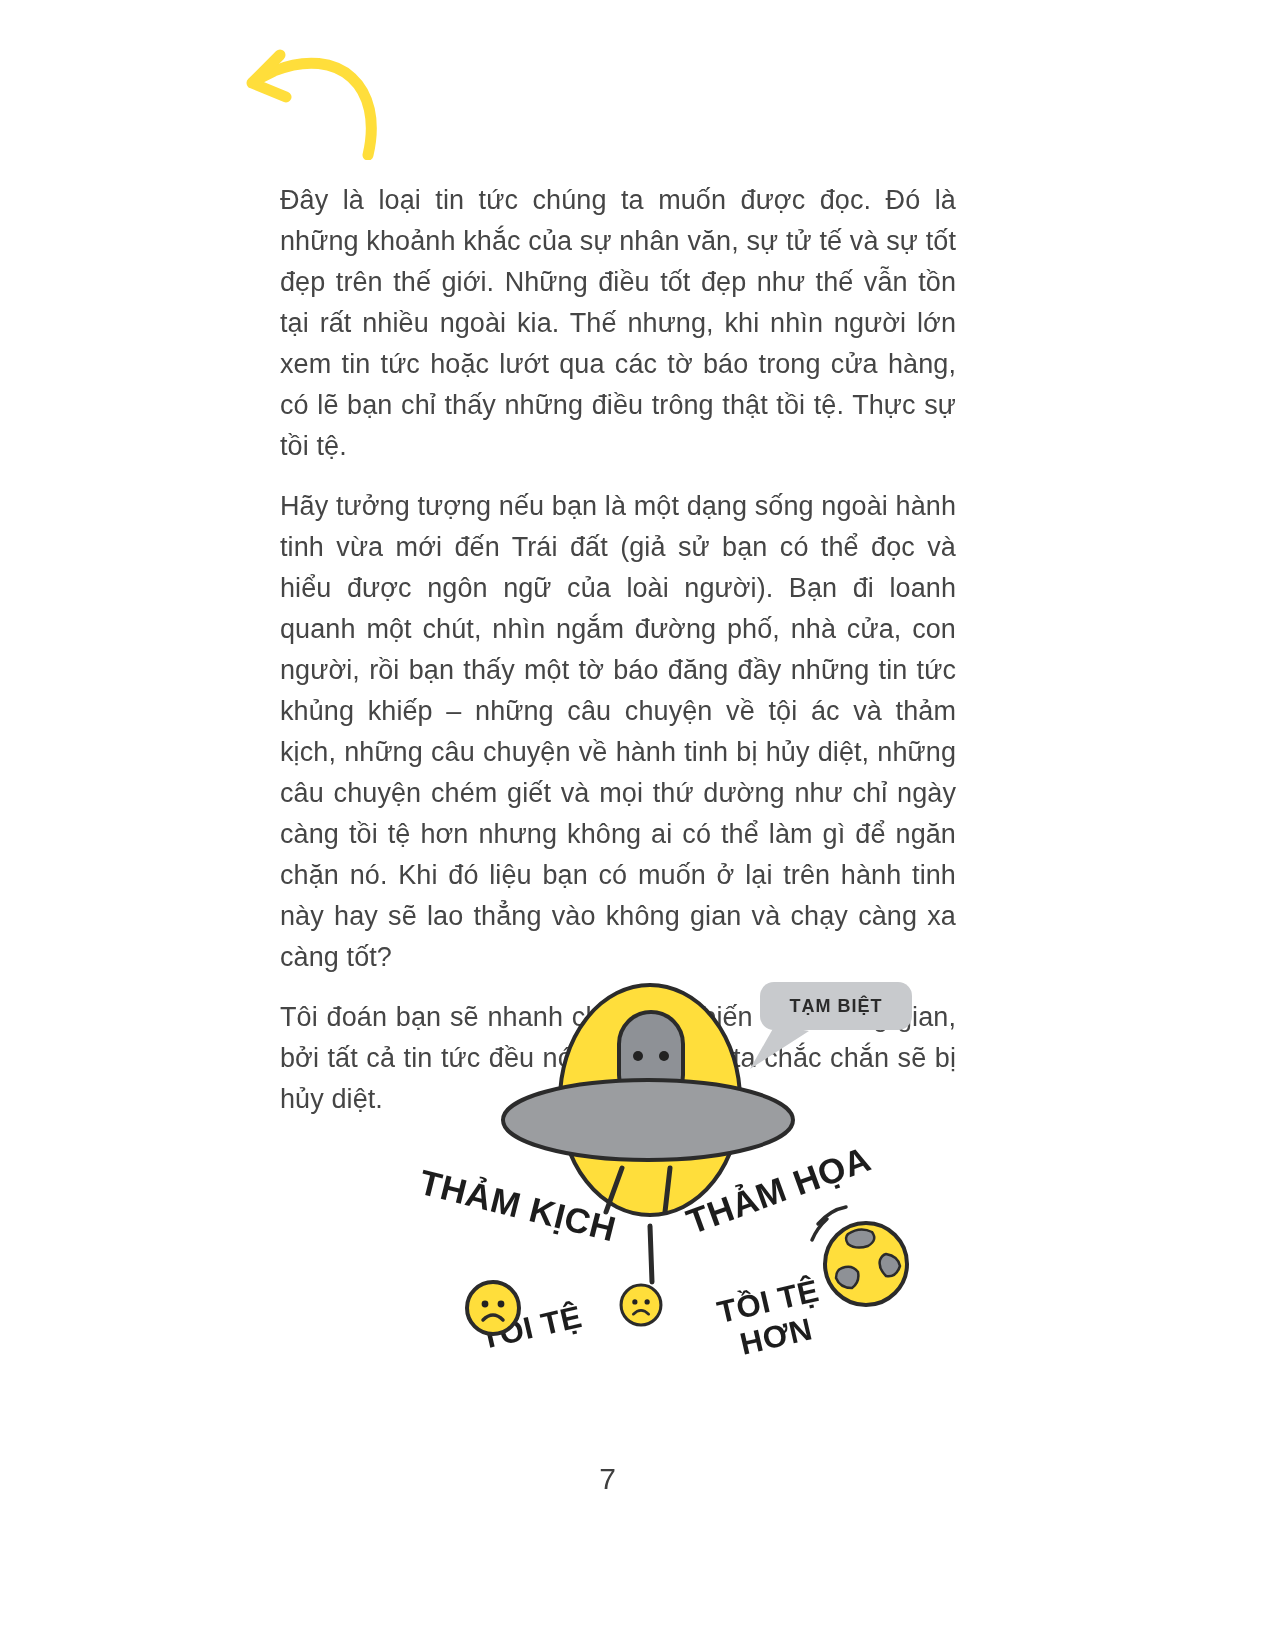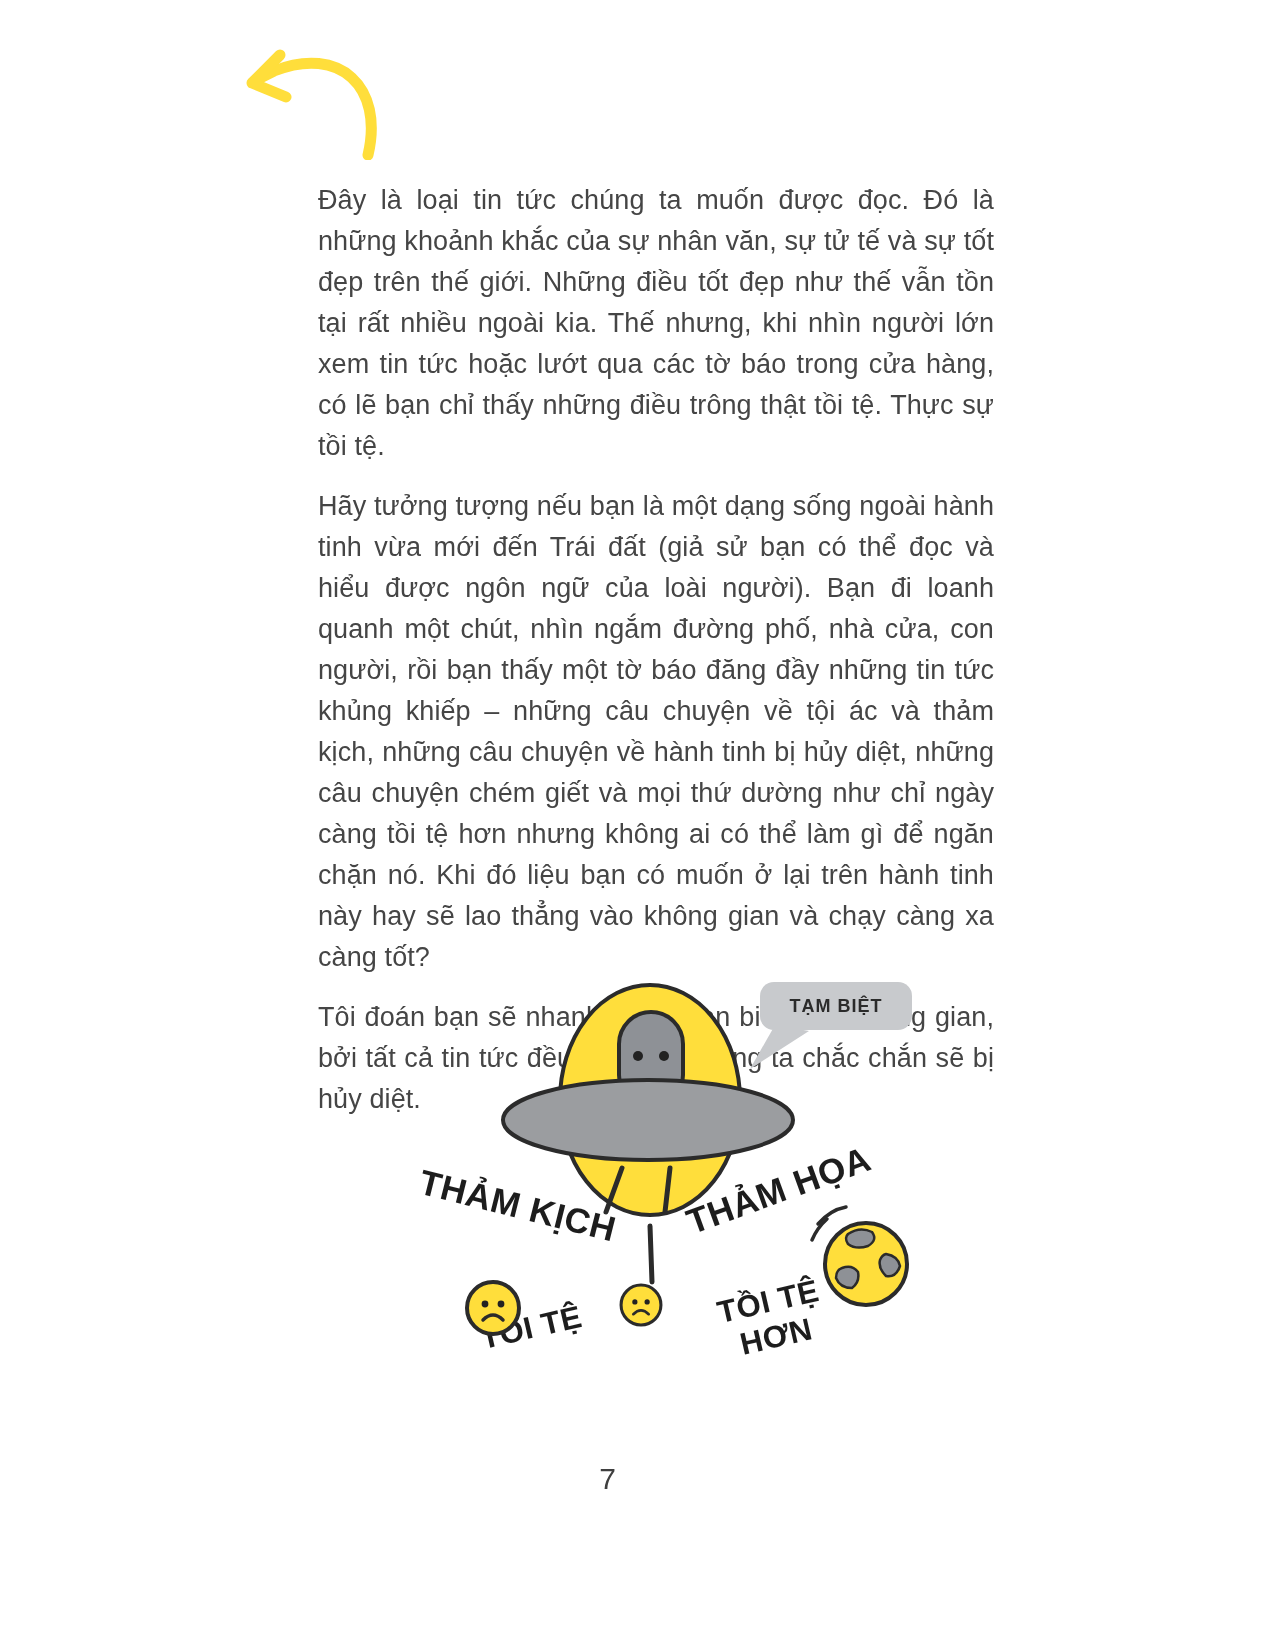--- a/index.html
+++ b/index.html
@@ -30,21 +30,20 @@
     position: absolute;
     left: 280px;
     top: 180px;
     width: 676px;
     color: #454545;
     font-size: 27px;
     line-height: 41px;
     font-weight: 500;
     letter-spacing: 0.1px;
     text-align: justify;
-    margin-left: 38px;
   }
   .text-block p {
     margin: 0 0 19px 0;
   }
 
   
   .illustration {
     position: absolute;
     left: 0;
     top: 940px;

